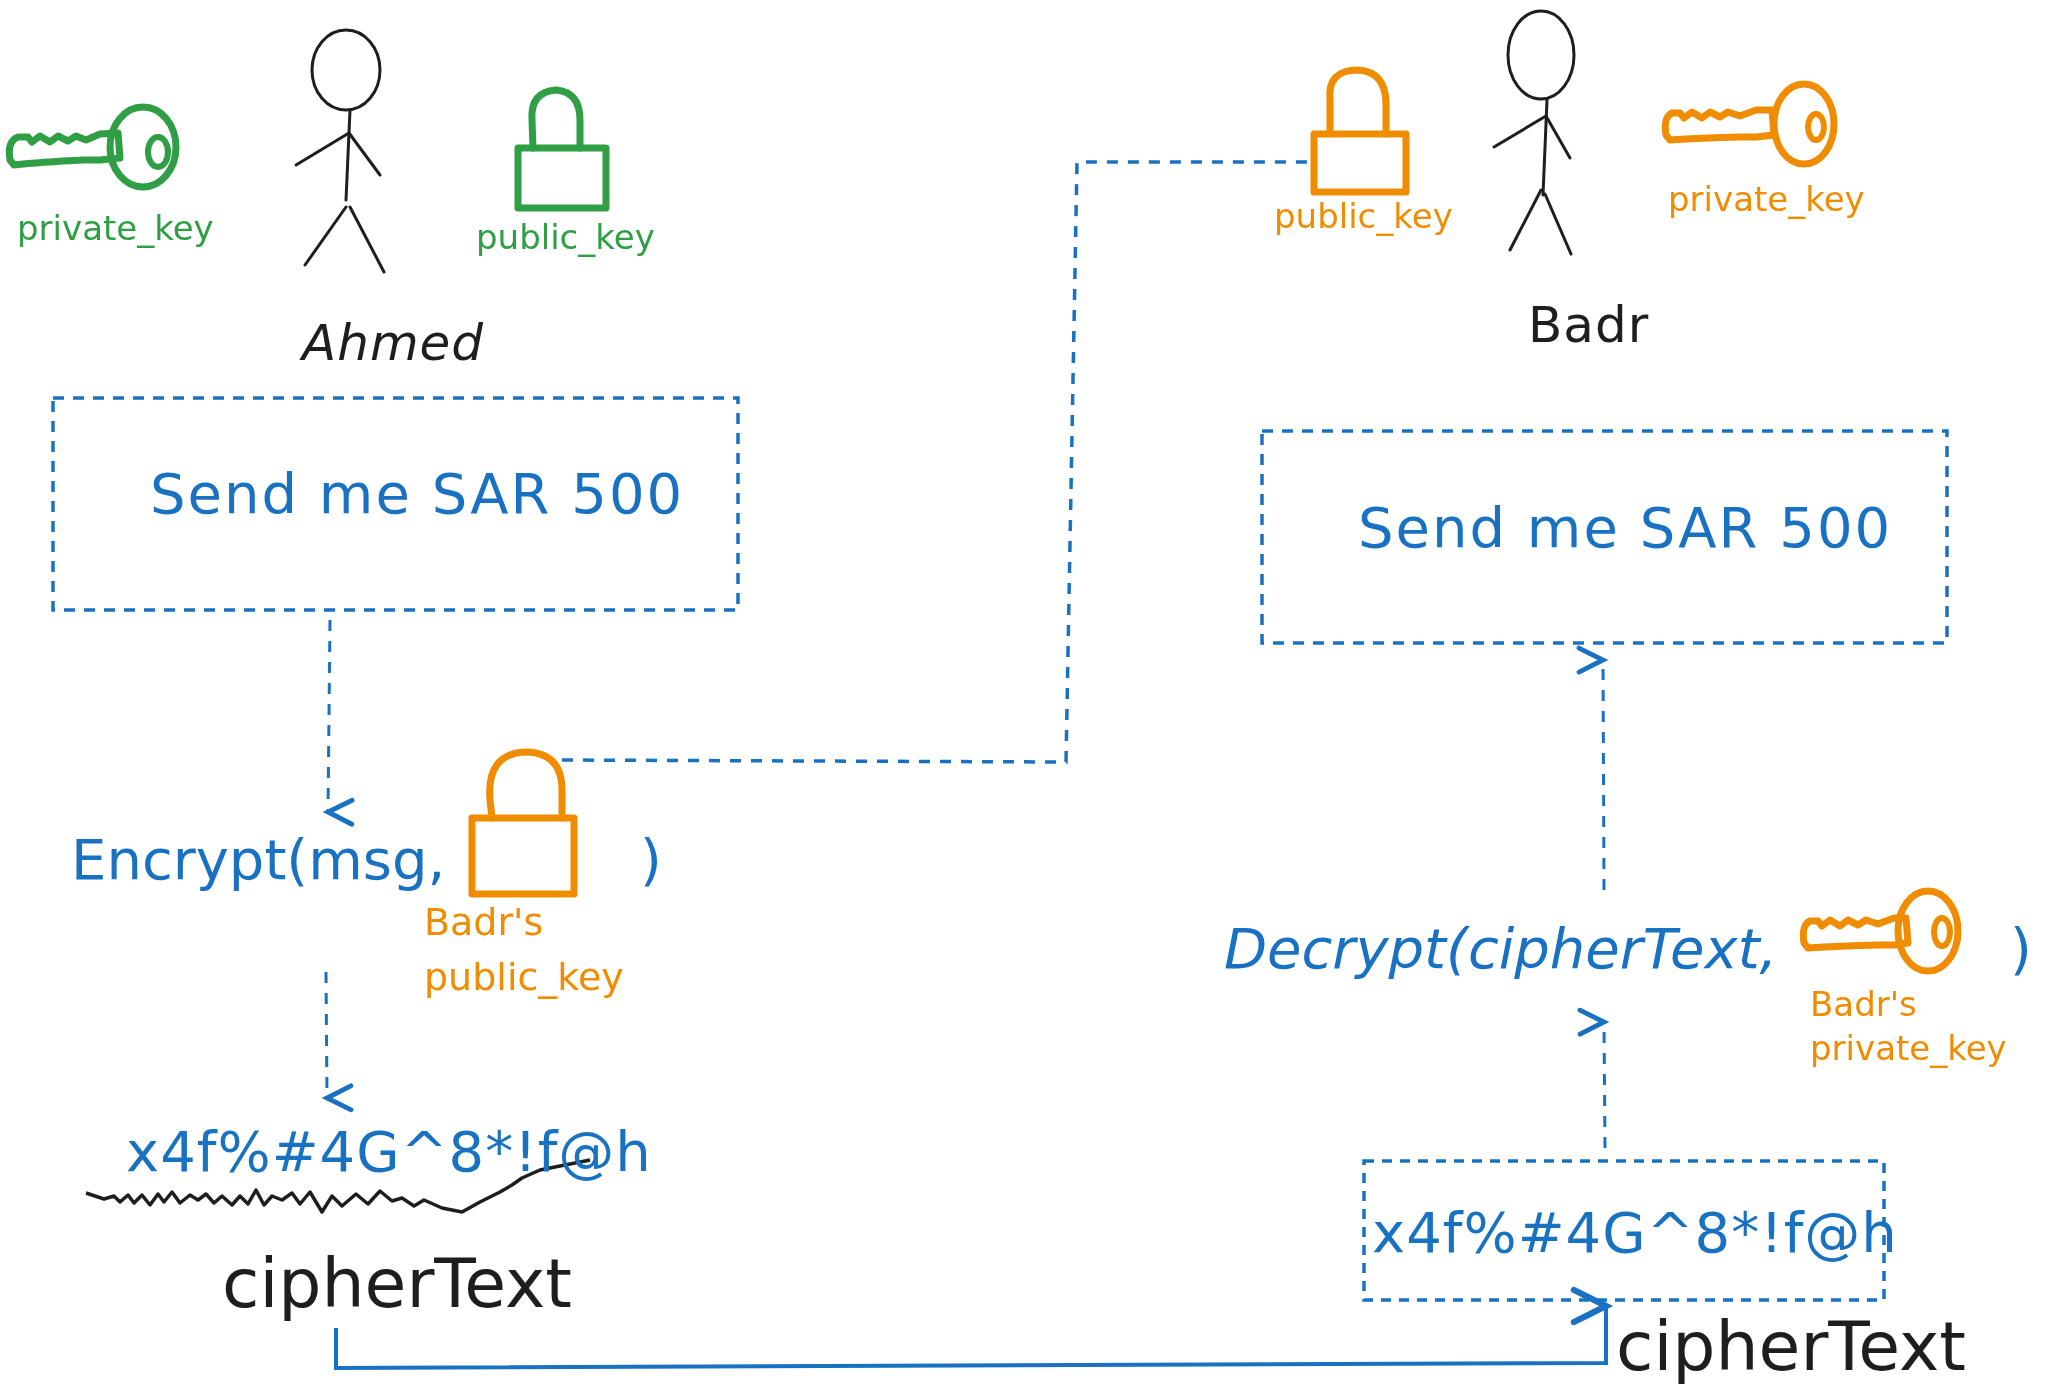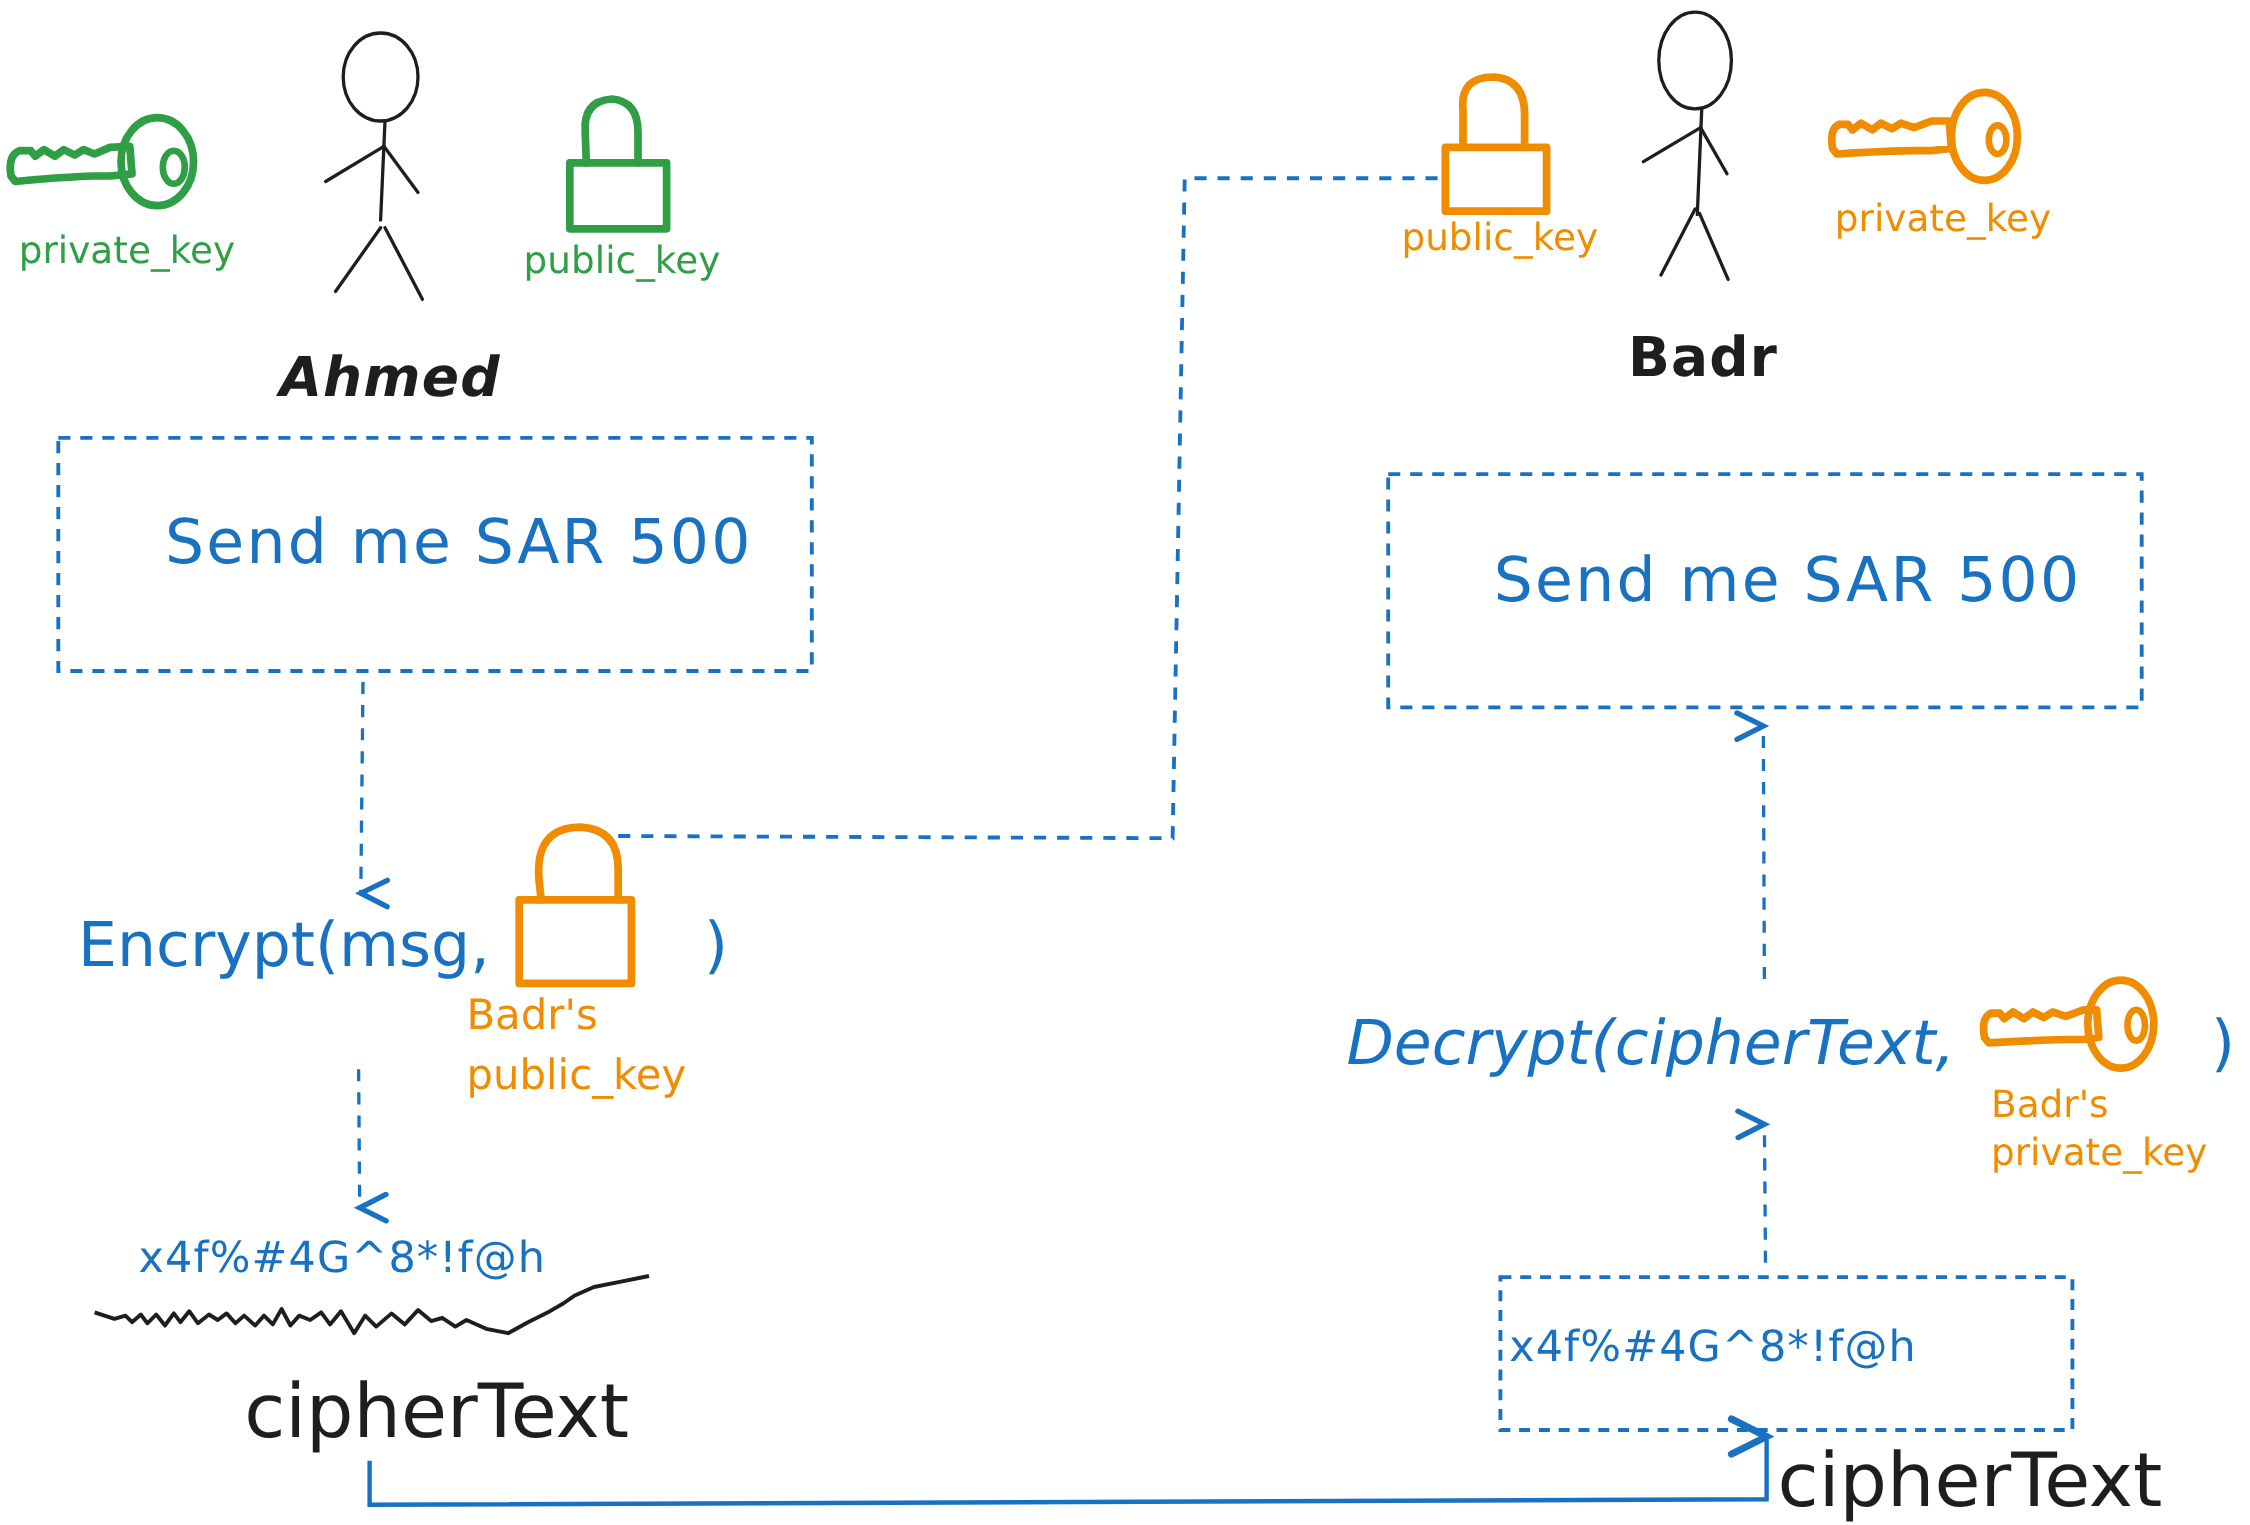--- a/index.html
+++ b/index.html
@@ -5,24 +5,24 @@
   html, body { margin:0; padding:0; background:#ffffff; }
   body { width:2045px; height:1386px; position:relative; overflow:hidden;
          font-family:"DejaVu Sans", sans-serif; }
   #canvas { position:absolute; left:0; top:0; width:2045px; height:1386px; }
   .txt { position:absolute; white-space:nowrap; line-height:1; }
   .green { color:#2f9e44; }
   .orange { color:#f08c00; }
   .blue { color:#1971c2; }
   .black { color:#1e1e1e; }
   .label-sm { font-size:34px; }
-  .name { font-size:50px; font-weight:bold; letter-spacing:1px; }
+  .name { font-size:50px; font-weight:normal; letter-spacing:1px;margin-left:48px; }
   .msg { font-size:56px; letter-spacing:2px; }
   .fn { font-size:56px; }
-  .cipher { font-size:39px; letter-spacing:1px; }
+  .cipher { font-size:56px; letter-spacing:1px; }
   .ctlabel { font-size:68px; }
 </style>
 </head>
 <body>
 
 <svg id="canvas" viewBox="0 0 2045 1386" xmlns="http://www.w3.org/2000/svg">
   <defs>
     <marker id="arrowBlue" viewBox="0 0 10 10" refX="5" refY="9" markerWidth="10" markerHeight="14" orient="auto-start-reverse">
       <path d="M1,1 L5,9 L9,1" fill="none" stroke="#1971c2" stroke-width="1.6" stroke-linecap="round"></path>
     </marker>

